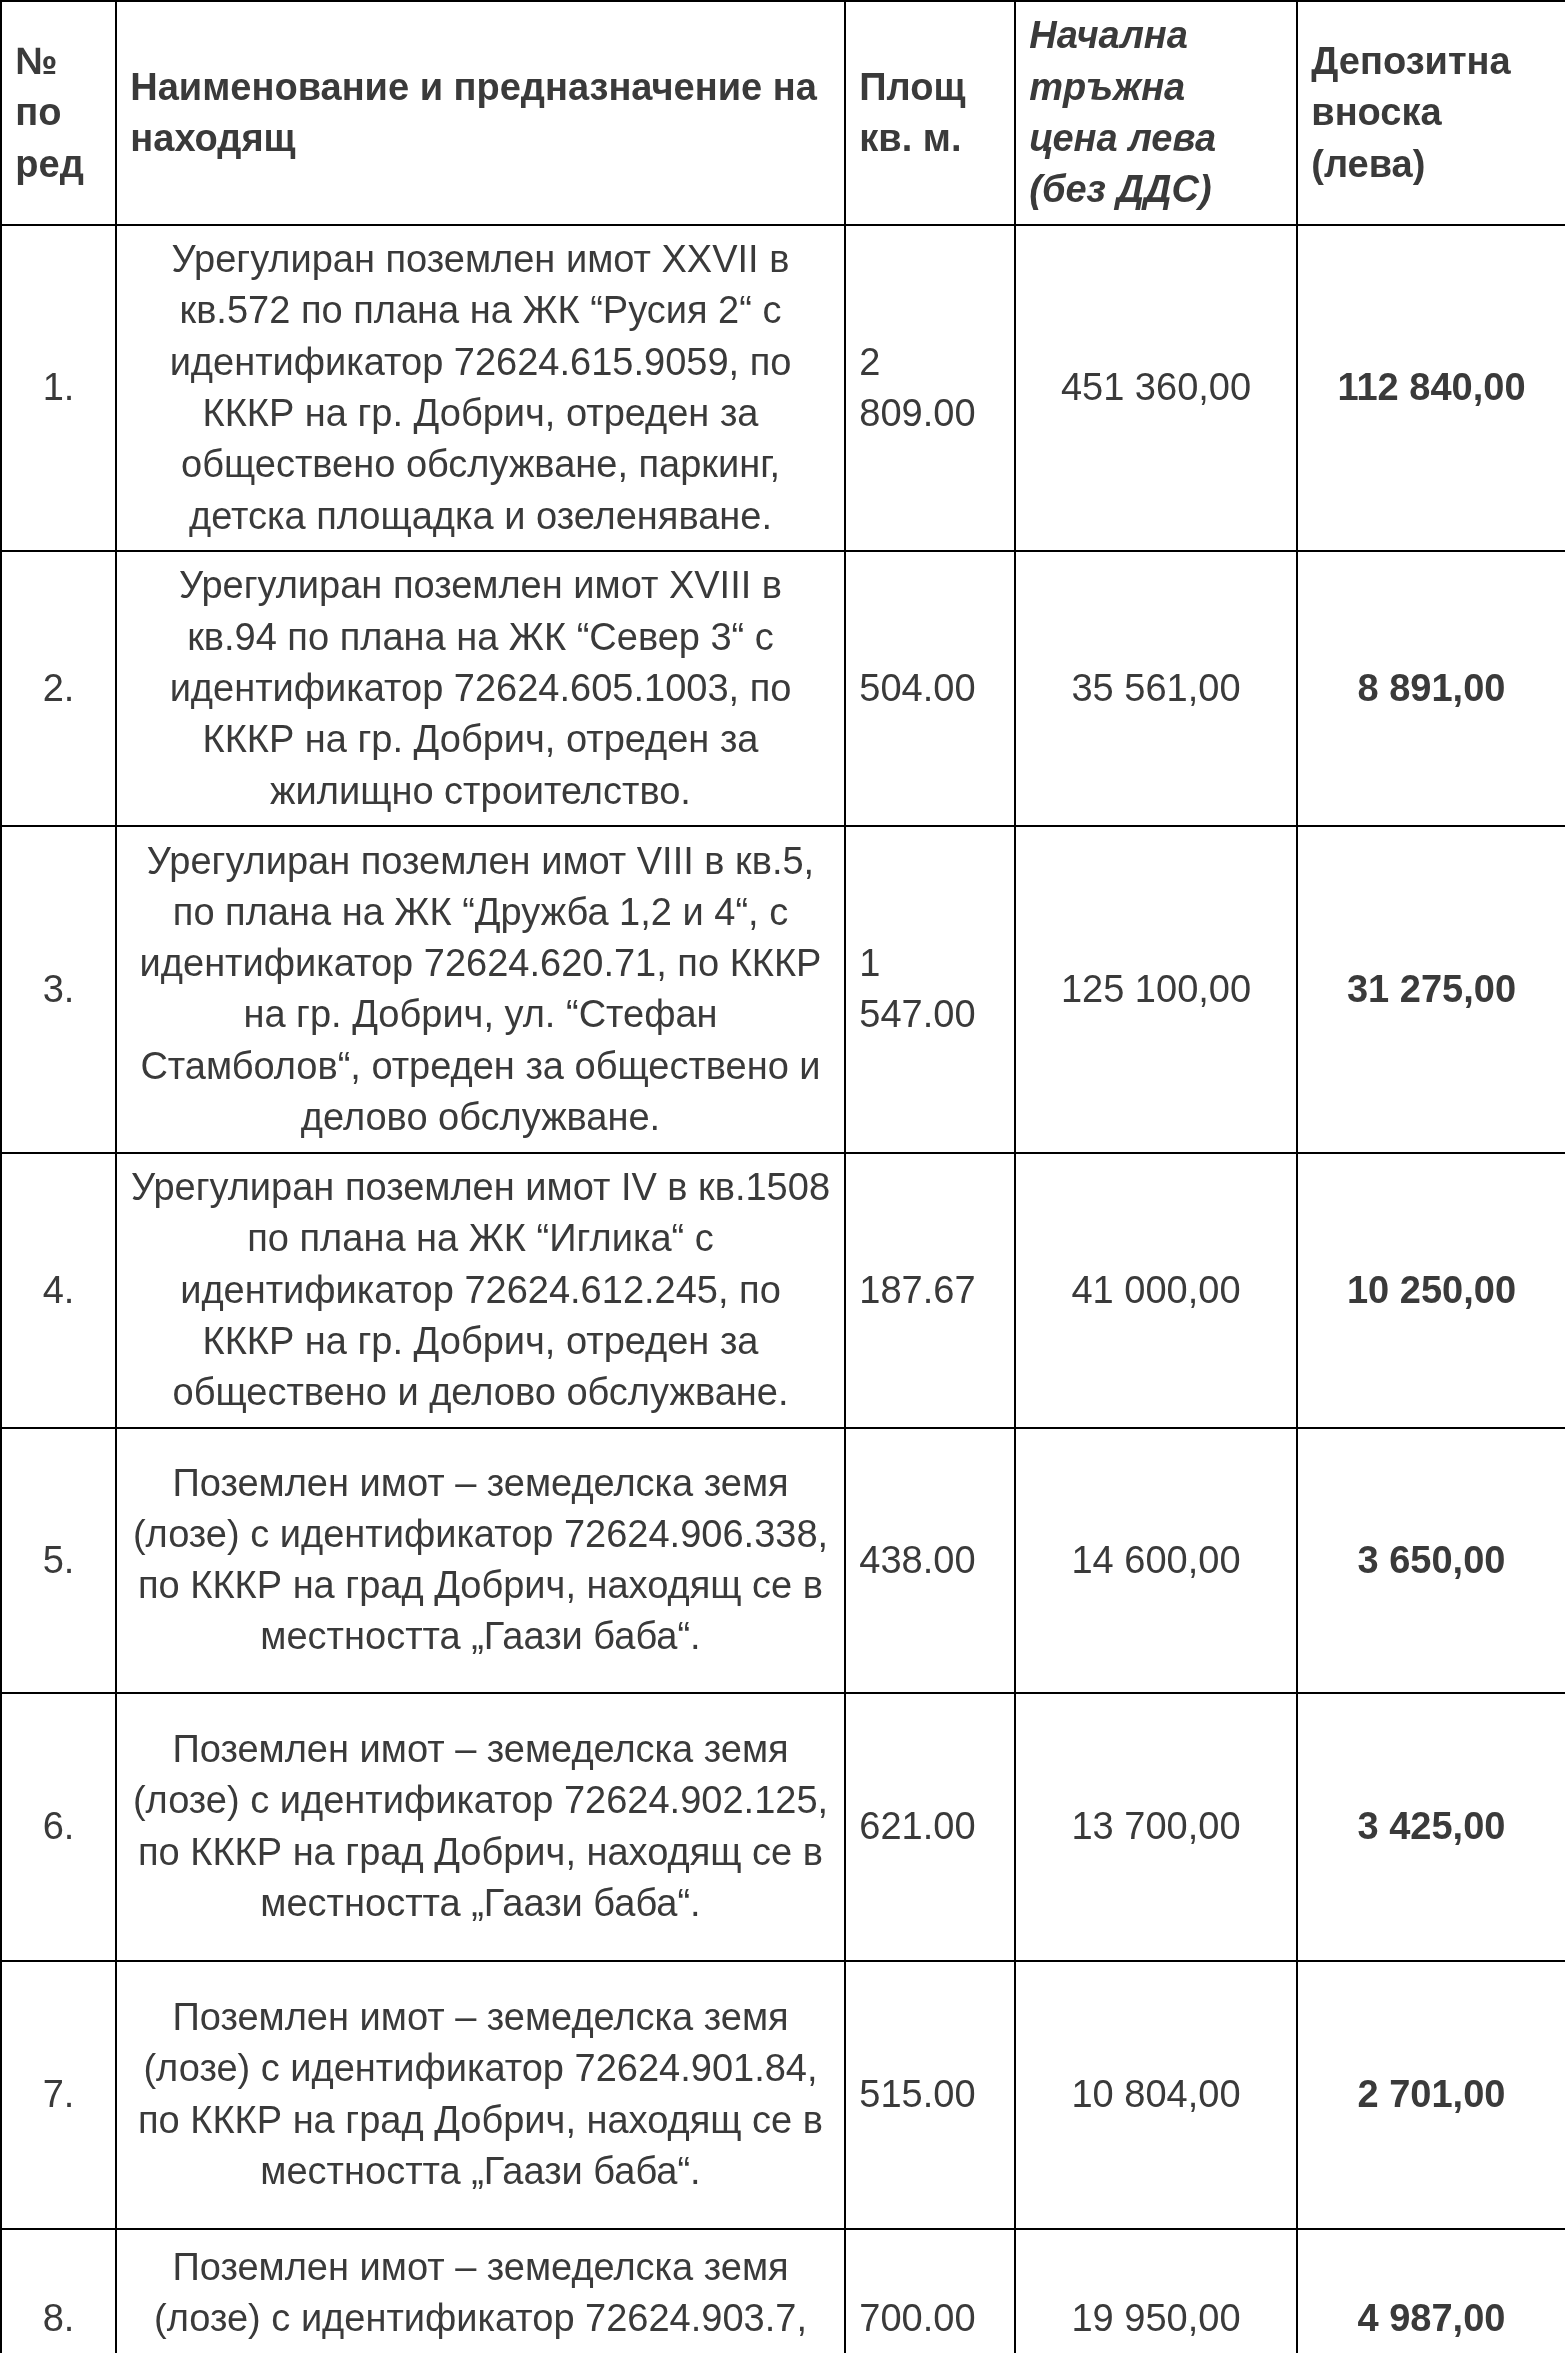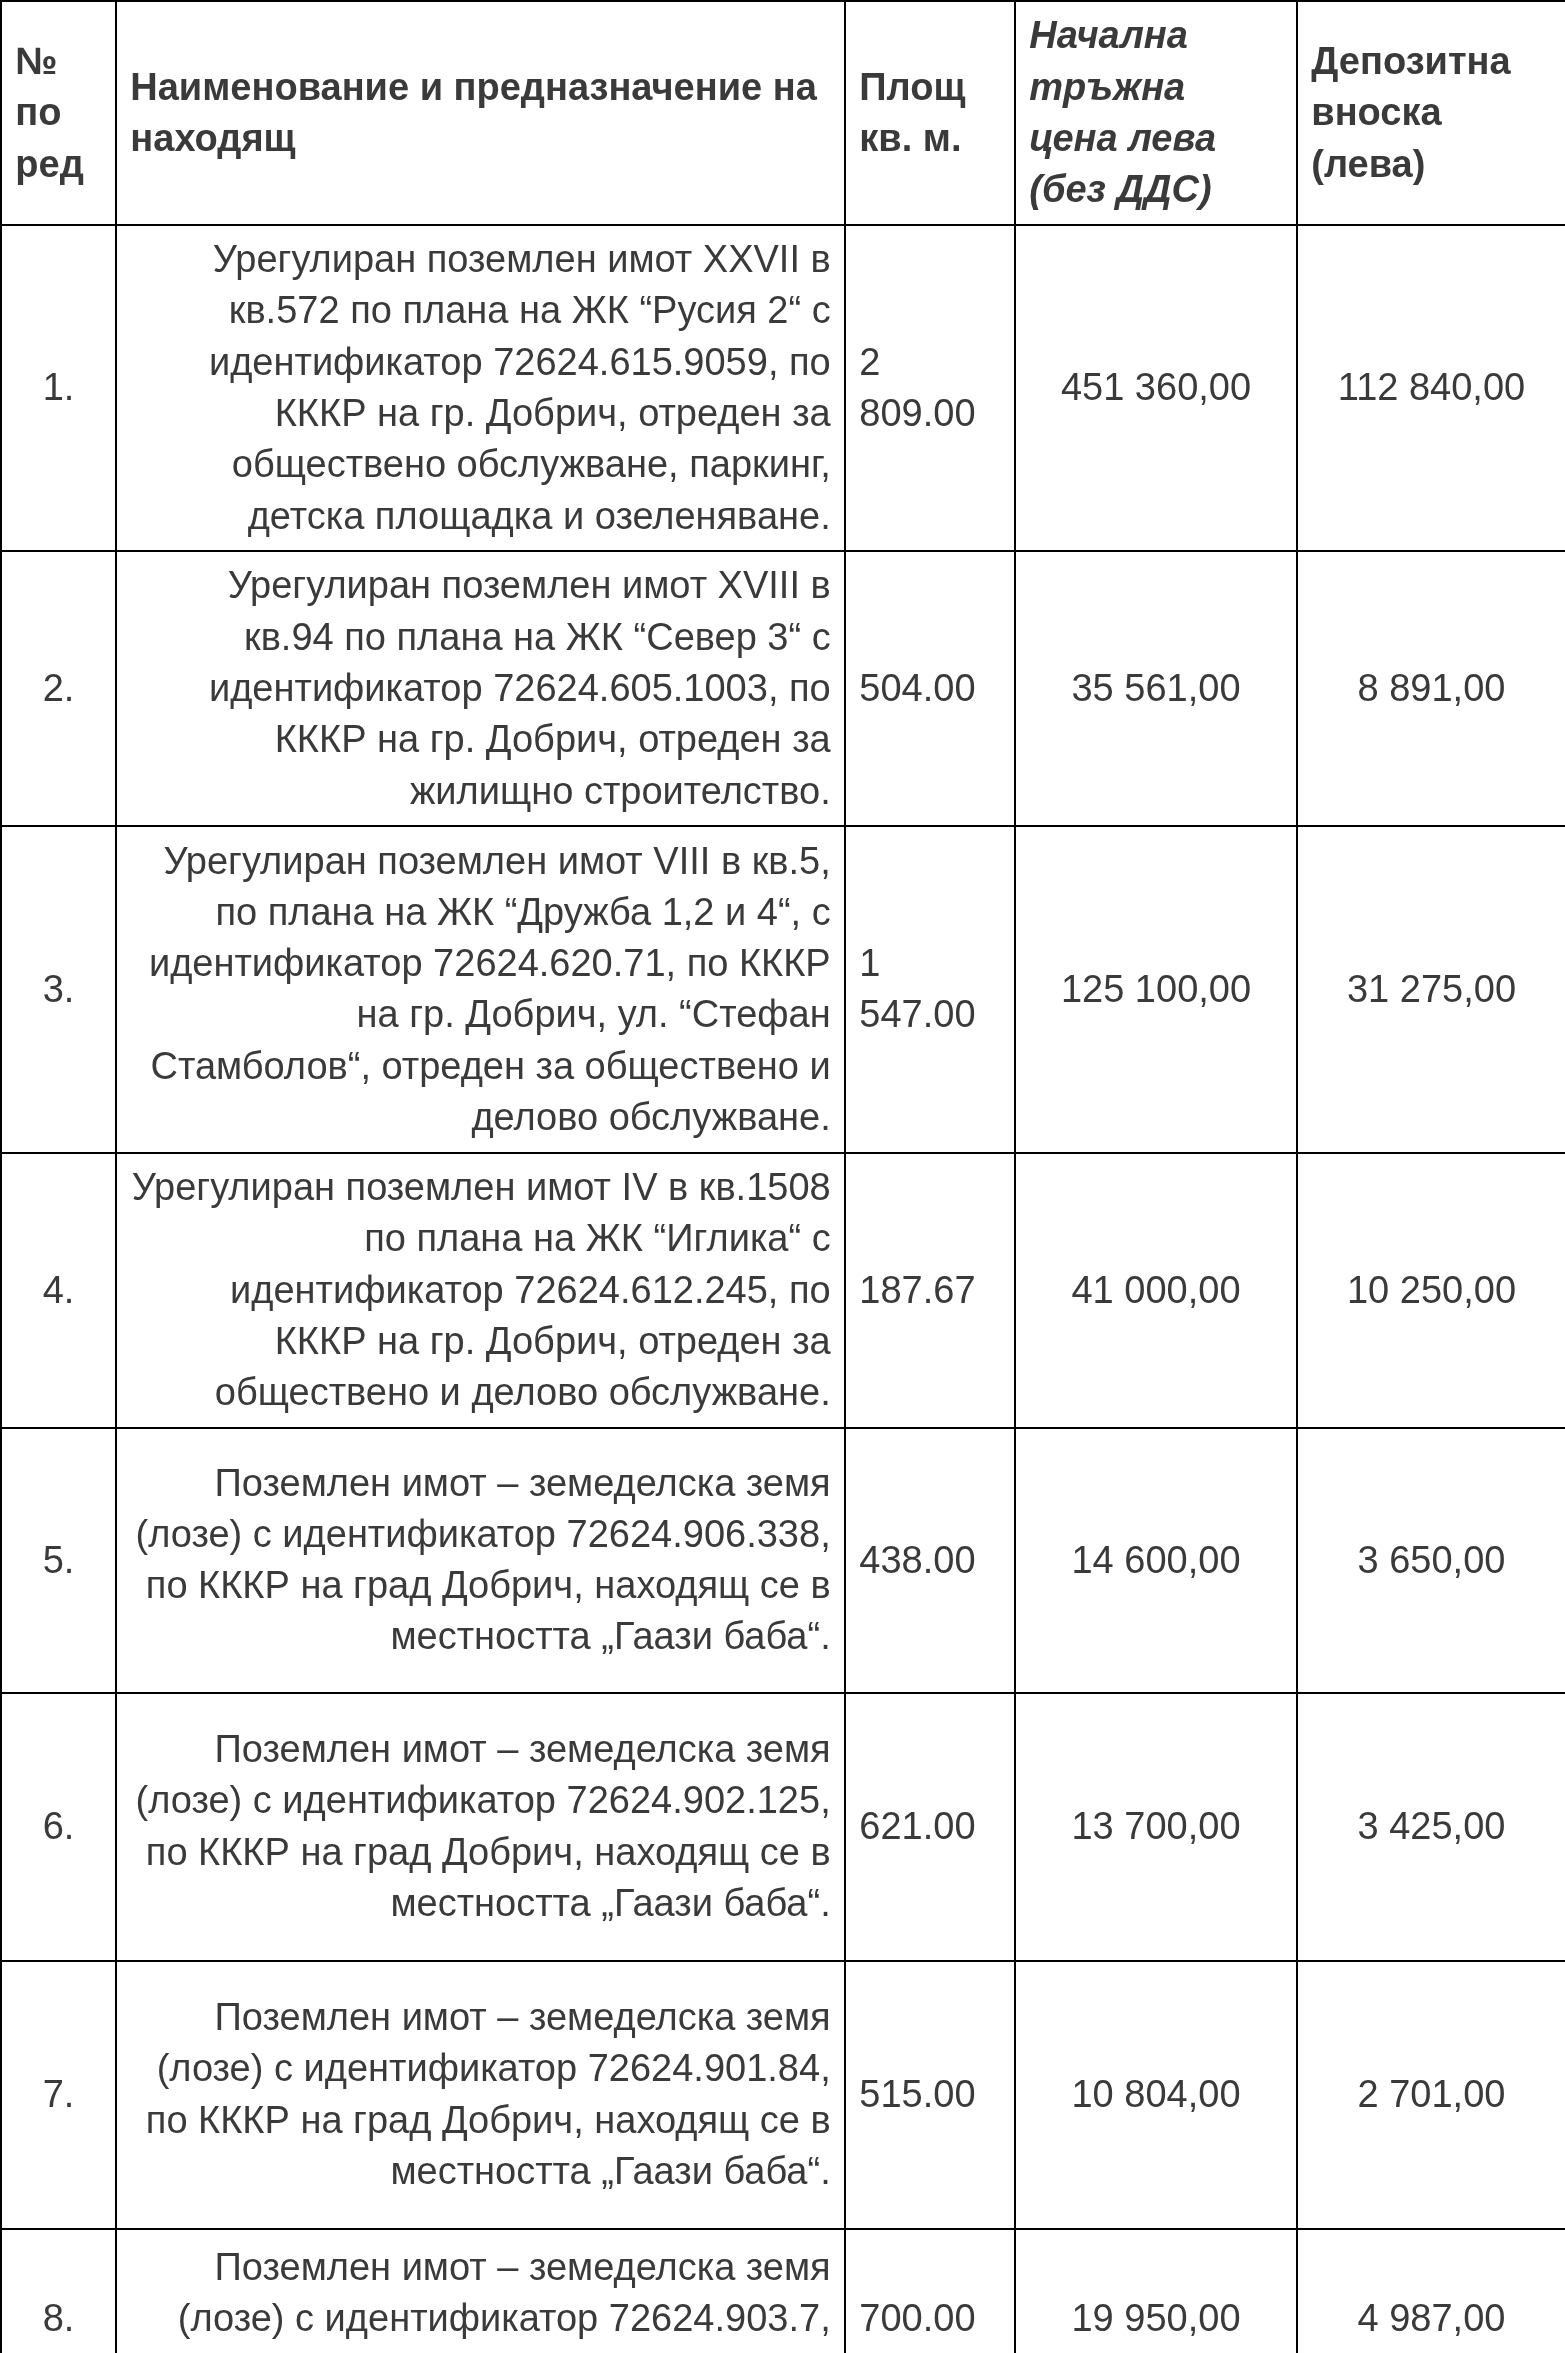--- a/index.html
+++ b/index.html
@@ -28,24 +28,24 @@
     vertical-align: middle;
     padding: 8.3px 13.3px;
     overflow: hidden;
   }
   table.props th {
     font-weight: bold;
     text-align: left;
   }
   th.just { text-align: justify; font-style: italic; }
   td.num-cell   { text-align: center; }
-  td.name-cell  { text-align: right; padding-left: 15px; padding-right: 11.6px; }
+  td.name-cell  { text-align: center; padding-left: 15px; padding-right: 11.6px; }
   td.area-cell  { text-align: left; padding-left: 6.6px; padding-right: 6.6px; }
   td.price-cell { text-align: center; }
-  td.dep-cell   { text-align: center; }
+  td.dep-cell   { text-align: center; font-weight: bold; }
   tr.hdr      { height: 221px; }
   tr.r0 { height: 309px; }
   tr.r1 { height: 261px; }
   tr.r2 { height: 316px; }
   tr.r3 { height: 265px; }
   tr.r4 { height: 265px; }
   tr.r5 { height: 268px; }
   tr.r6 { height: 268px; }
   tr.r7 { height: 180px; }
 </style>

